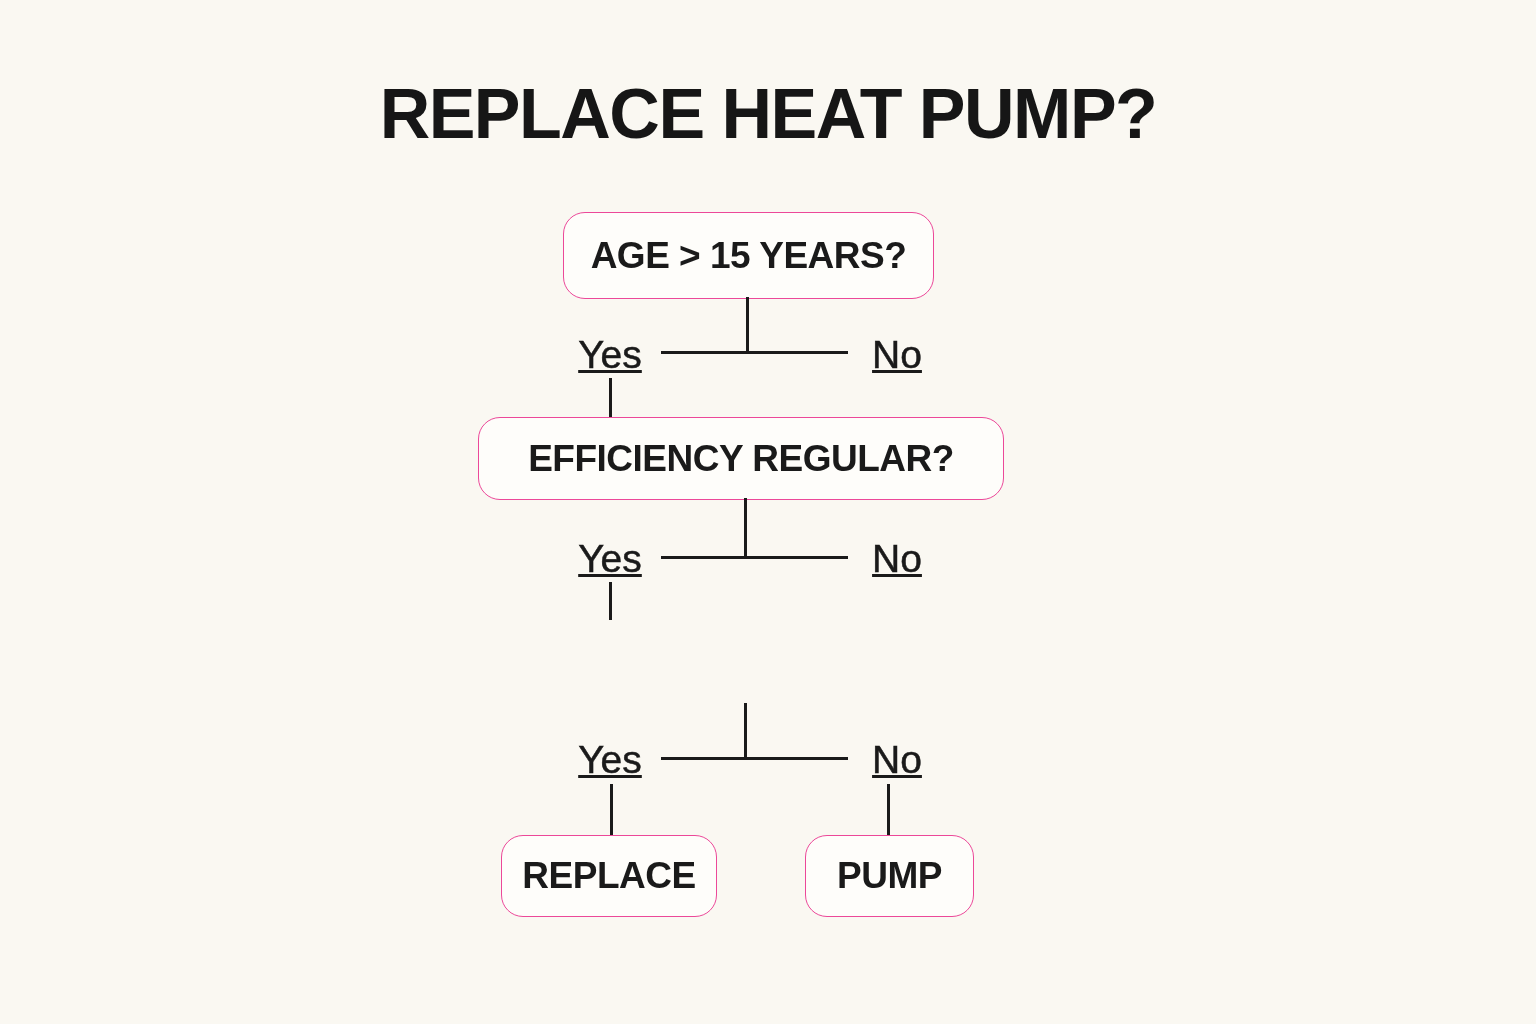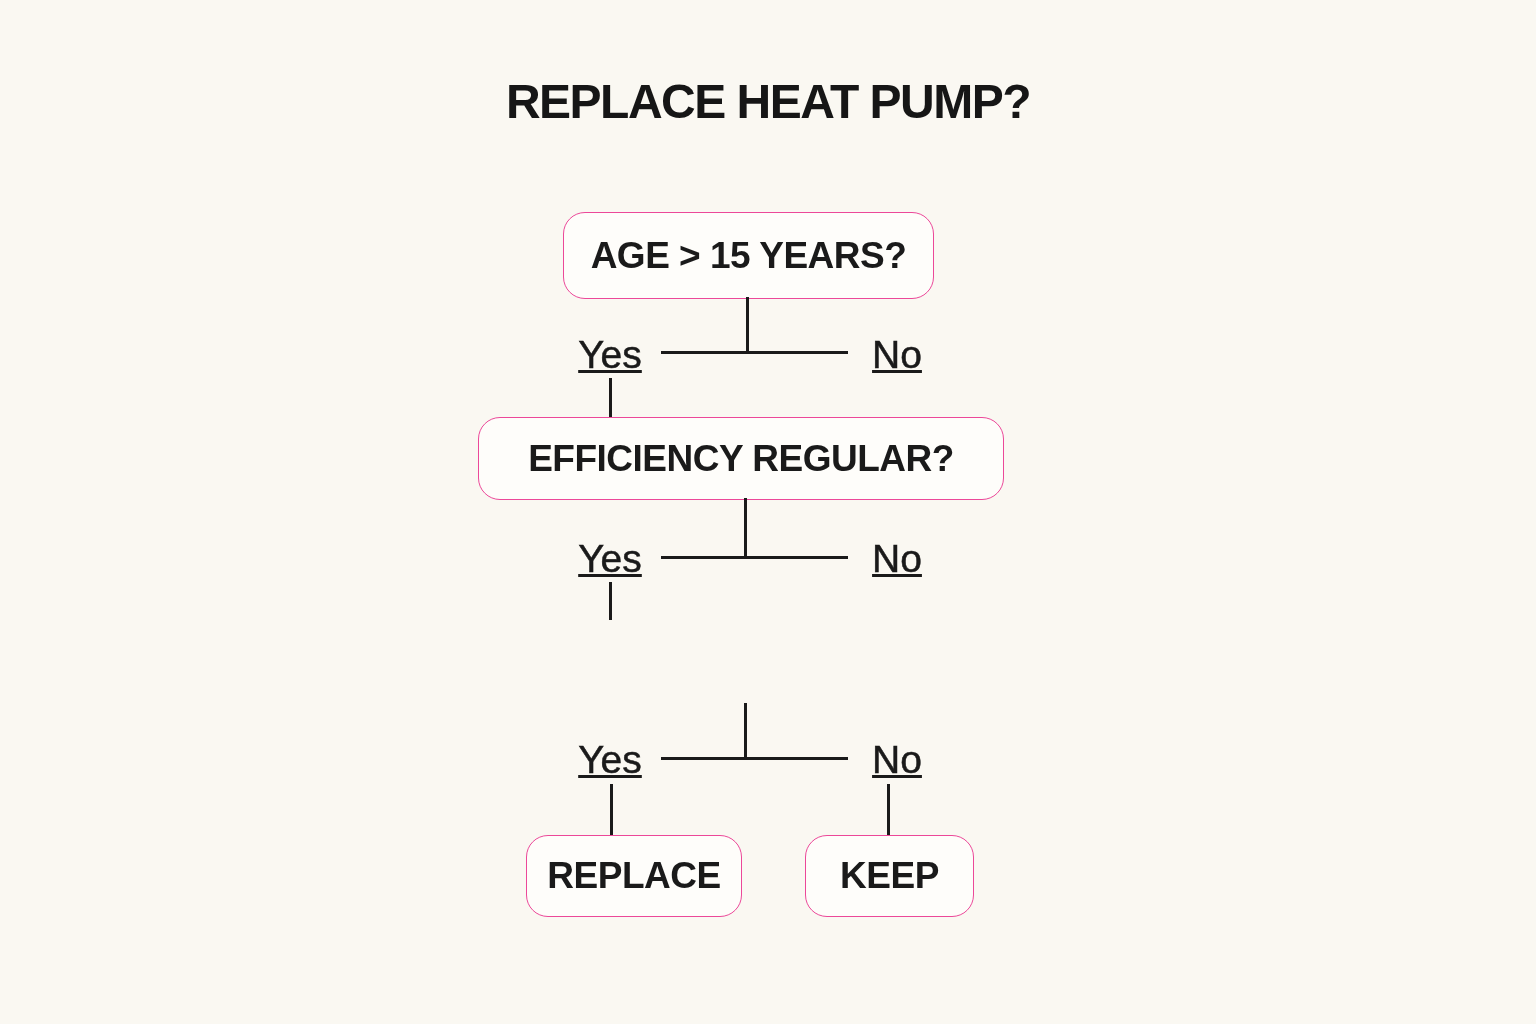--- a/index.html
+++ b/index.html
@@ -11,21 +11,21 @@
     overflow: hidden;
     font-family: "Liberation Sans", sans-serif;
   }
   .title {
     position: absolute;
     left: 0;
     top: 74px;
     width: 100%;
     margin: 0;
     text-align: center;
-    font-size: 48px;
+    font-size: 70px;
     font-weight: bold;
     letter-spacing: -1.5px;
     color: #161616;
   }
   .node {
     position: absolute;
     display: flex;
     align-items: center;
     justify-content: center;
     border: 1px solid #ec4899;
@@ -33,21 +33,21 @@
     background: #fefdfa;
     font-weight: bold;
     font-size: 37px;
     letter-spacing: -0.5px;
     color: #1a1a1a;
     white-space: nowrap;
   }
   #node-age         { left: 563px; top: 212px; width: 369px; height: 85px; }
   #node-maintenance { left: 478px; top: 417px; width: 524px; height: 81px; }
   #node-efficiency  { left: 450px; top: 620px; width: 565px; height: 83px; }
-  #node-replace     { left: 501px; top: 835px; width: 214px; height: 80px; margin-left: 25px; }
+  #node-replace     { left: 501px; top: 835px; width: 214px; height: 80px; }
   #node-keep        { left: 805px; top: 835px; width: 167px; height: 80px; }
 
   .line { position: absolute; background: #1a1a1a; }
   #stub-age         { left: 746px; top: 297px; width: 3px;   height: 57px; }
   #hline-1          { left: 661px; top: 351px; width: 187px; height: 3px;  }
   #stub-yes1        { left: 609px; top: 378px; width: 3px;   height: 40px; }
   #stub-maintenance { left: 744px; top: 498px; width: 3px;   height: 61px; }
   #hline-2          { left: 661px; top: 556px; width: 187px; height: 3px;  }
   #stub-yes2        { left: 609px; top: 582px; width: 3px;   height: 38px; }
   #stub-efficiency  { left: 744px; top: 703px; width: 3px;   height: 56px; }
@@ -104,16 +104,16 @@
   <div class="line" id="hline-3"></div>
   <div class="branch-label" id="label-yes3">Yes</div>
   <div class="branch-label" id="label-no3">No</div>
   <div class="line" id="stub-yes3"></div>
   <div class="line" id="stub-no3"></div>
 
   <div class="node" id="node-replace">
     <span>REPLACE</span>
   </div>
   <div class="node" id="node-keep">
-    <span>KEEP</span>
+    <span>PUMP</span>
   </div>
 
 </div>
 
 </body></html>

